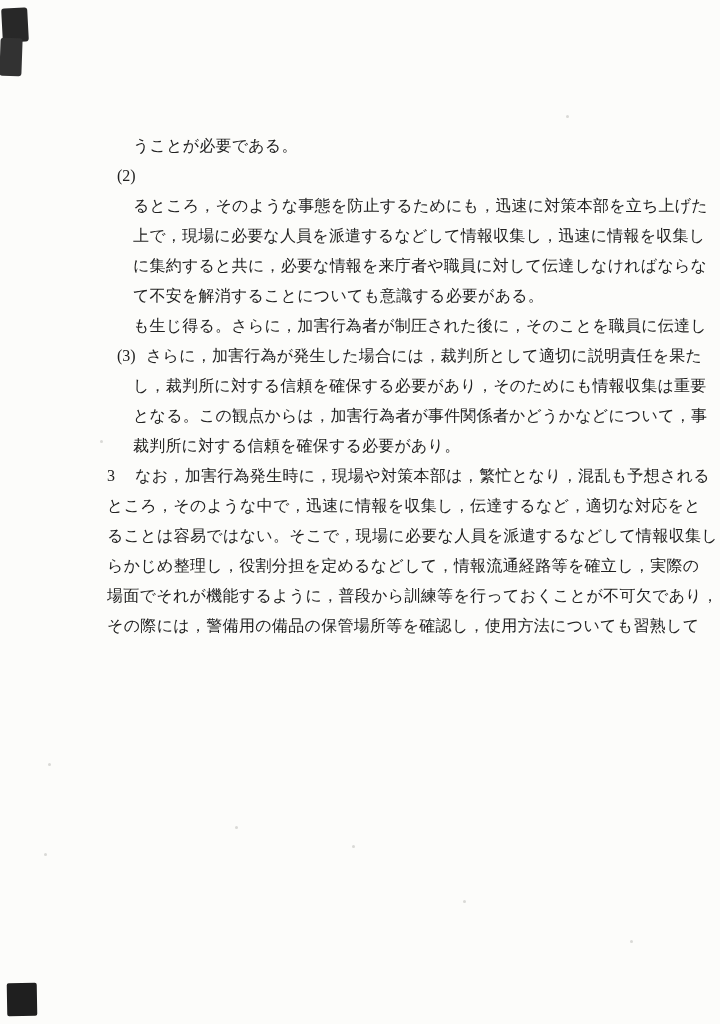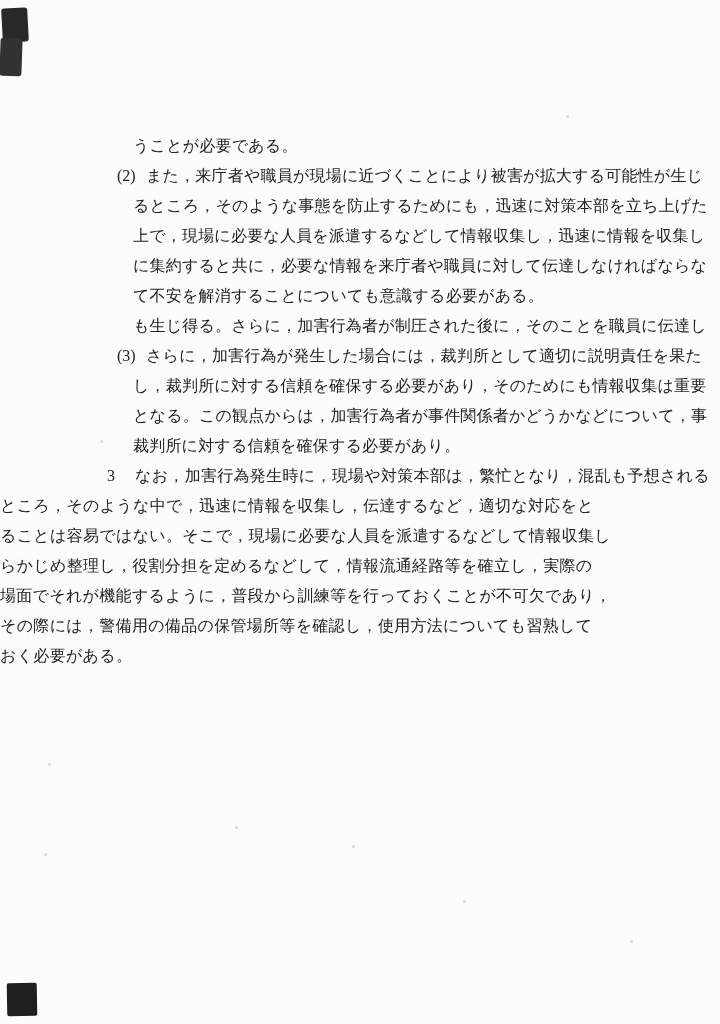--- a/index.html
+++ b/index.html
@@ -29,21 +29,21 @@
   }
   .line .marker { position: absolute; top: 0; }
   
   .l-sub-first  { padding-left: 146px; }
   .l-sub-first .marker { left: 117px; letter-spacing: 0; }
   .l-sub-body   { padding-left: 133px; }
   .l-sub-first, .l-sub-body { letter-spacing: 0.2px; }
   
   .l-top-first  { padding-left: 135px; letter-spacing: 0.3px; }
   .l-top-first .marker { left: 107px; }
-  .l-top-body   { letter-spacing: 0.3px; }
+  .l-top-body   { padding-left: 95px; letter-spacing: 0.3px; margin-left: 12px; }
 
   
   .scan-mark { position: absolute; }
   .mark-tl-a {
     left: 2px; top: 8px; width: 26px; height: 34px;
     background: #282828; border-radius: 3px;
     transform: rotate(-3deg);
   }
   .mark-tl-b {
     left: 0px; top: 38px; width: 22px; height: 38px;
@@ -74,32 +74,31 @@
   <div class="speck" style="left:100px; top:440px;"></div>
   <div class="speck" style="left:48px; top:763px;"></div>
   <div class="speck" style="left:235px; top:826px;"></div>
   <div class="speck" style="left:352px; top:845px;"></div>
   <div class="speck" style="left:463px; top:900px;"></div>
   <div class="speck" style="left:630px; top:940px;"></div>
   <div class="speck" style="left:44px; top:853px;"></div>
 
   <div class="textblock" id="textblock">
       <div class="line l-sub-body"><span class="text">うことが必要である。</span></div>
-      <div class="line l-sub-first"><span class="marker">(2)</span><span class="text">また，来庁者や職員が現場に近づくことにより被害が拡大する可能性が生じ</span></div>
+      <div class="line l-sub-first"><span class="marker">(2)</span></div>
       <div class="line l-sub-body"><span class="text">るところ，そのような事態を防止するためにも，迅速に対策本部を立ち上げた</span></div>
       <div class="line l-sub-body"><span class="text">上で，現場に必要な人員を派遣するなどして情報収集し，迅速に情報を収集し</span></div>
       <div class="line l-sub-body"><span class="text">に集約すると共に，必要な情報を来庁者や職員に対して伝達しなければならな</span></div>
       <div class="line l-sub-body"><span class="text">て不安を解消することについても意識する必要がある。</span></div>
       <div class="line l-sub-body"><span class="text">も生じ得る。さらに，加害行為者が制圧された後に，そのことを職員に伝達し</span></div>
       <div class="line l-sub-first"><span class="marker">(3)</span><span class="text">さらに，加害行為が発生した場合には，裁判所として適切に説明責任を果た</span></div>
       <div class="line l-sub-body"><span class="text">し，裁判所に対する信頼を確保する必要があり，そのためにも情報収集は重要</span></div>
       <div class="line l-sub-body"><span class="text">となる。この観点からは，加害行為者が事件関係者かどうかなどについて，事</span></div>
       <div class="line l-sub-body"><span class="text">裁判所に対する信頼を確保する必要があり。</span></div>
       <div class="line l-top-first"><span class="marker">3</span><span class="text">なお，加害行為発生時に，現場や対策本部は，繁忙となり，混乱も予想される</span></div>
       <div class="line l-top-body"><span class="text">ところ，そのような中で，迅速に情報を収集し，伝達するなど，適切な対応をと</span></div>
       <div class="line l-top-body"><span class="text">ることは容易ではない。そこで，現場に必要な人員を派遣するなどして情報収集し</span></div>
       <div class="line l-top-body"><span class="text">らかじめ整理し，役割分担を定めるなどして，情報流通経路等を確立し，実際の</span></div>
       <div class="line l-top-body"><span class="text">場面でそれが機能するように，普段から訓練等を行っておくことが不可欠であり，</span></div>
       <div class="line l-top-body"><span class="text">その際には，警備用の備品の保管場所等を確認し，使用方法についても習熟して</span></div>
-      <div class="line l-top-body"><span class="text">おく必要がある。</span></div>
     </div>
 
 </div>
 
 </body></html>

